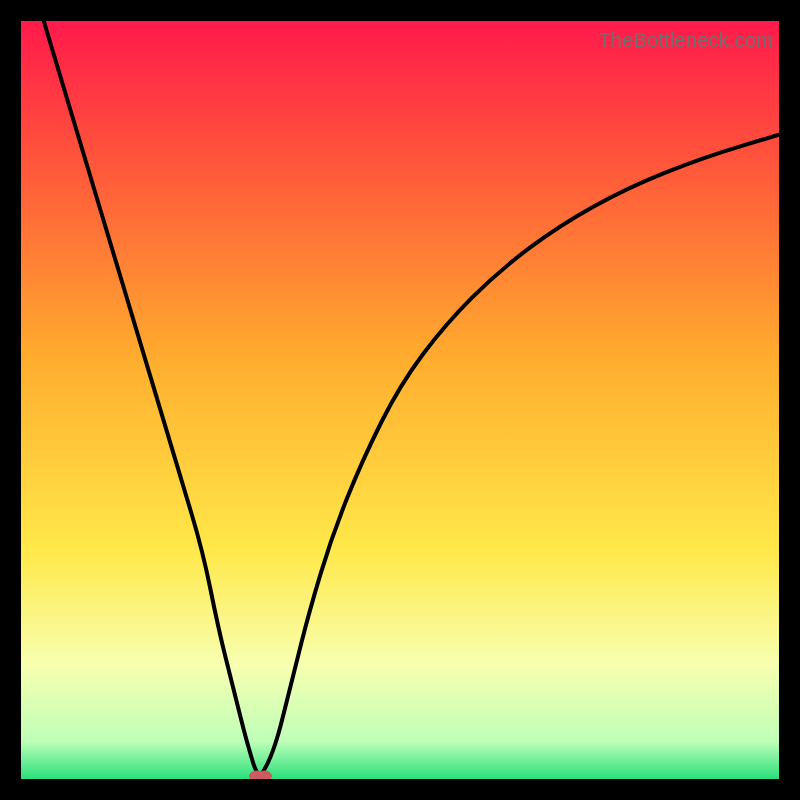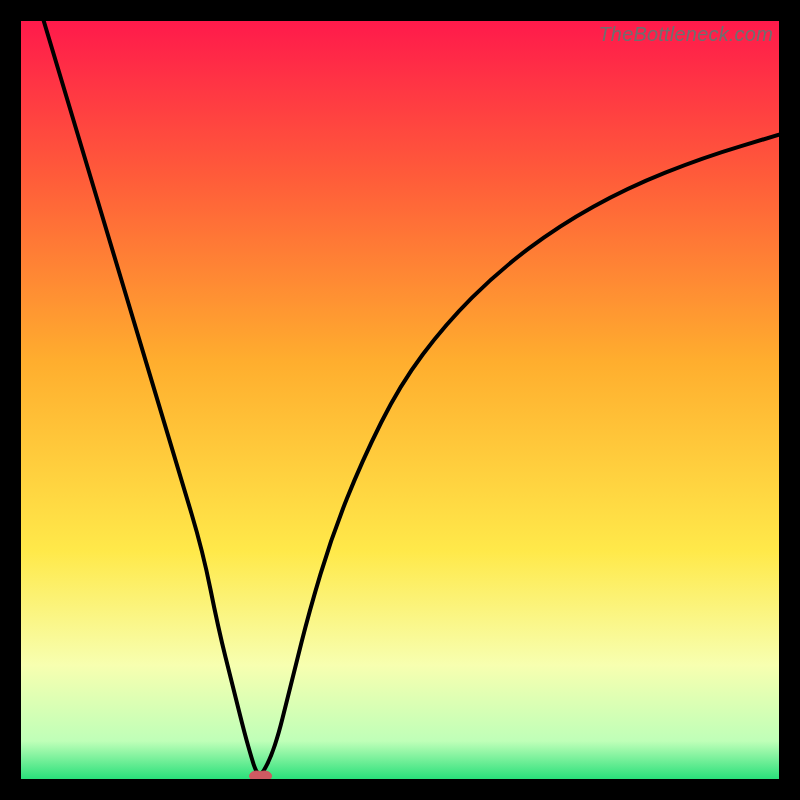--- a/index.html
+++ b/index.html
@@ -14,28 +14,27 @@
   .frame {
     position: absolute;
     left: 21px;
     top: 21px;
     width: 758px;
     height: 758px;
     background: #fff;
   }
   .watermark {
     position: absolute;
-    top: 2px;
+    top: 8px;
     right: 6px;
     color: #6f6f6f;
     font-size: 20px;
     font-weight: 500;
     letter-spacing: 0.2px;
     z-index: 5;
-    font-style: italic;
   }
   svg.plot {
     position: absolute;
     left: 0;
     top: 0;
     width: 758px;
     height: 758px;
     display: block;
   }
   .curve {

